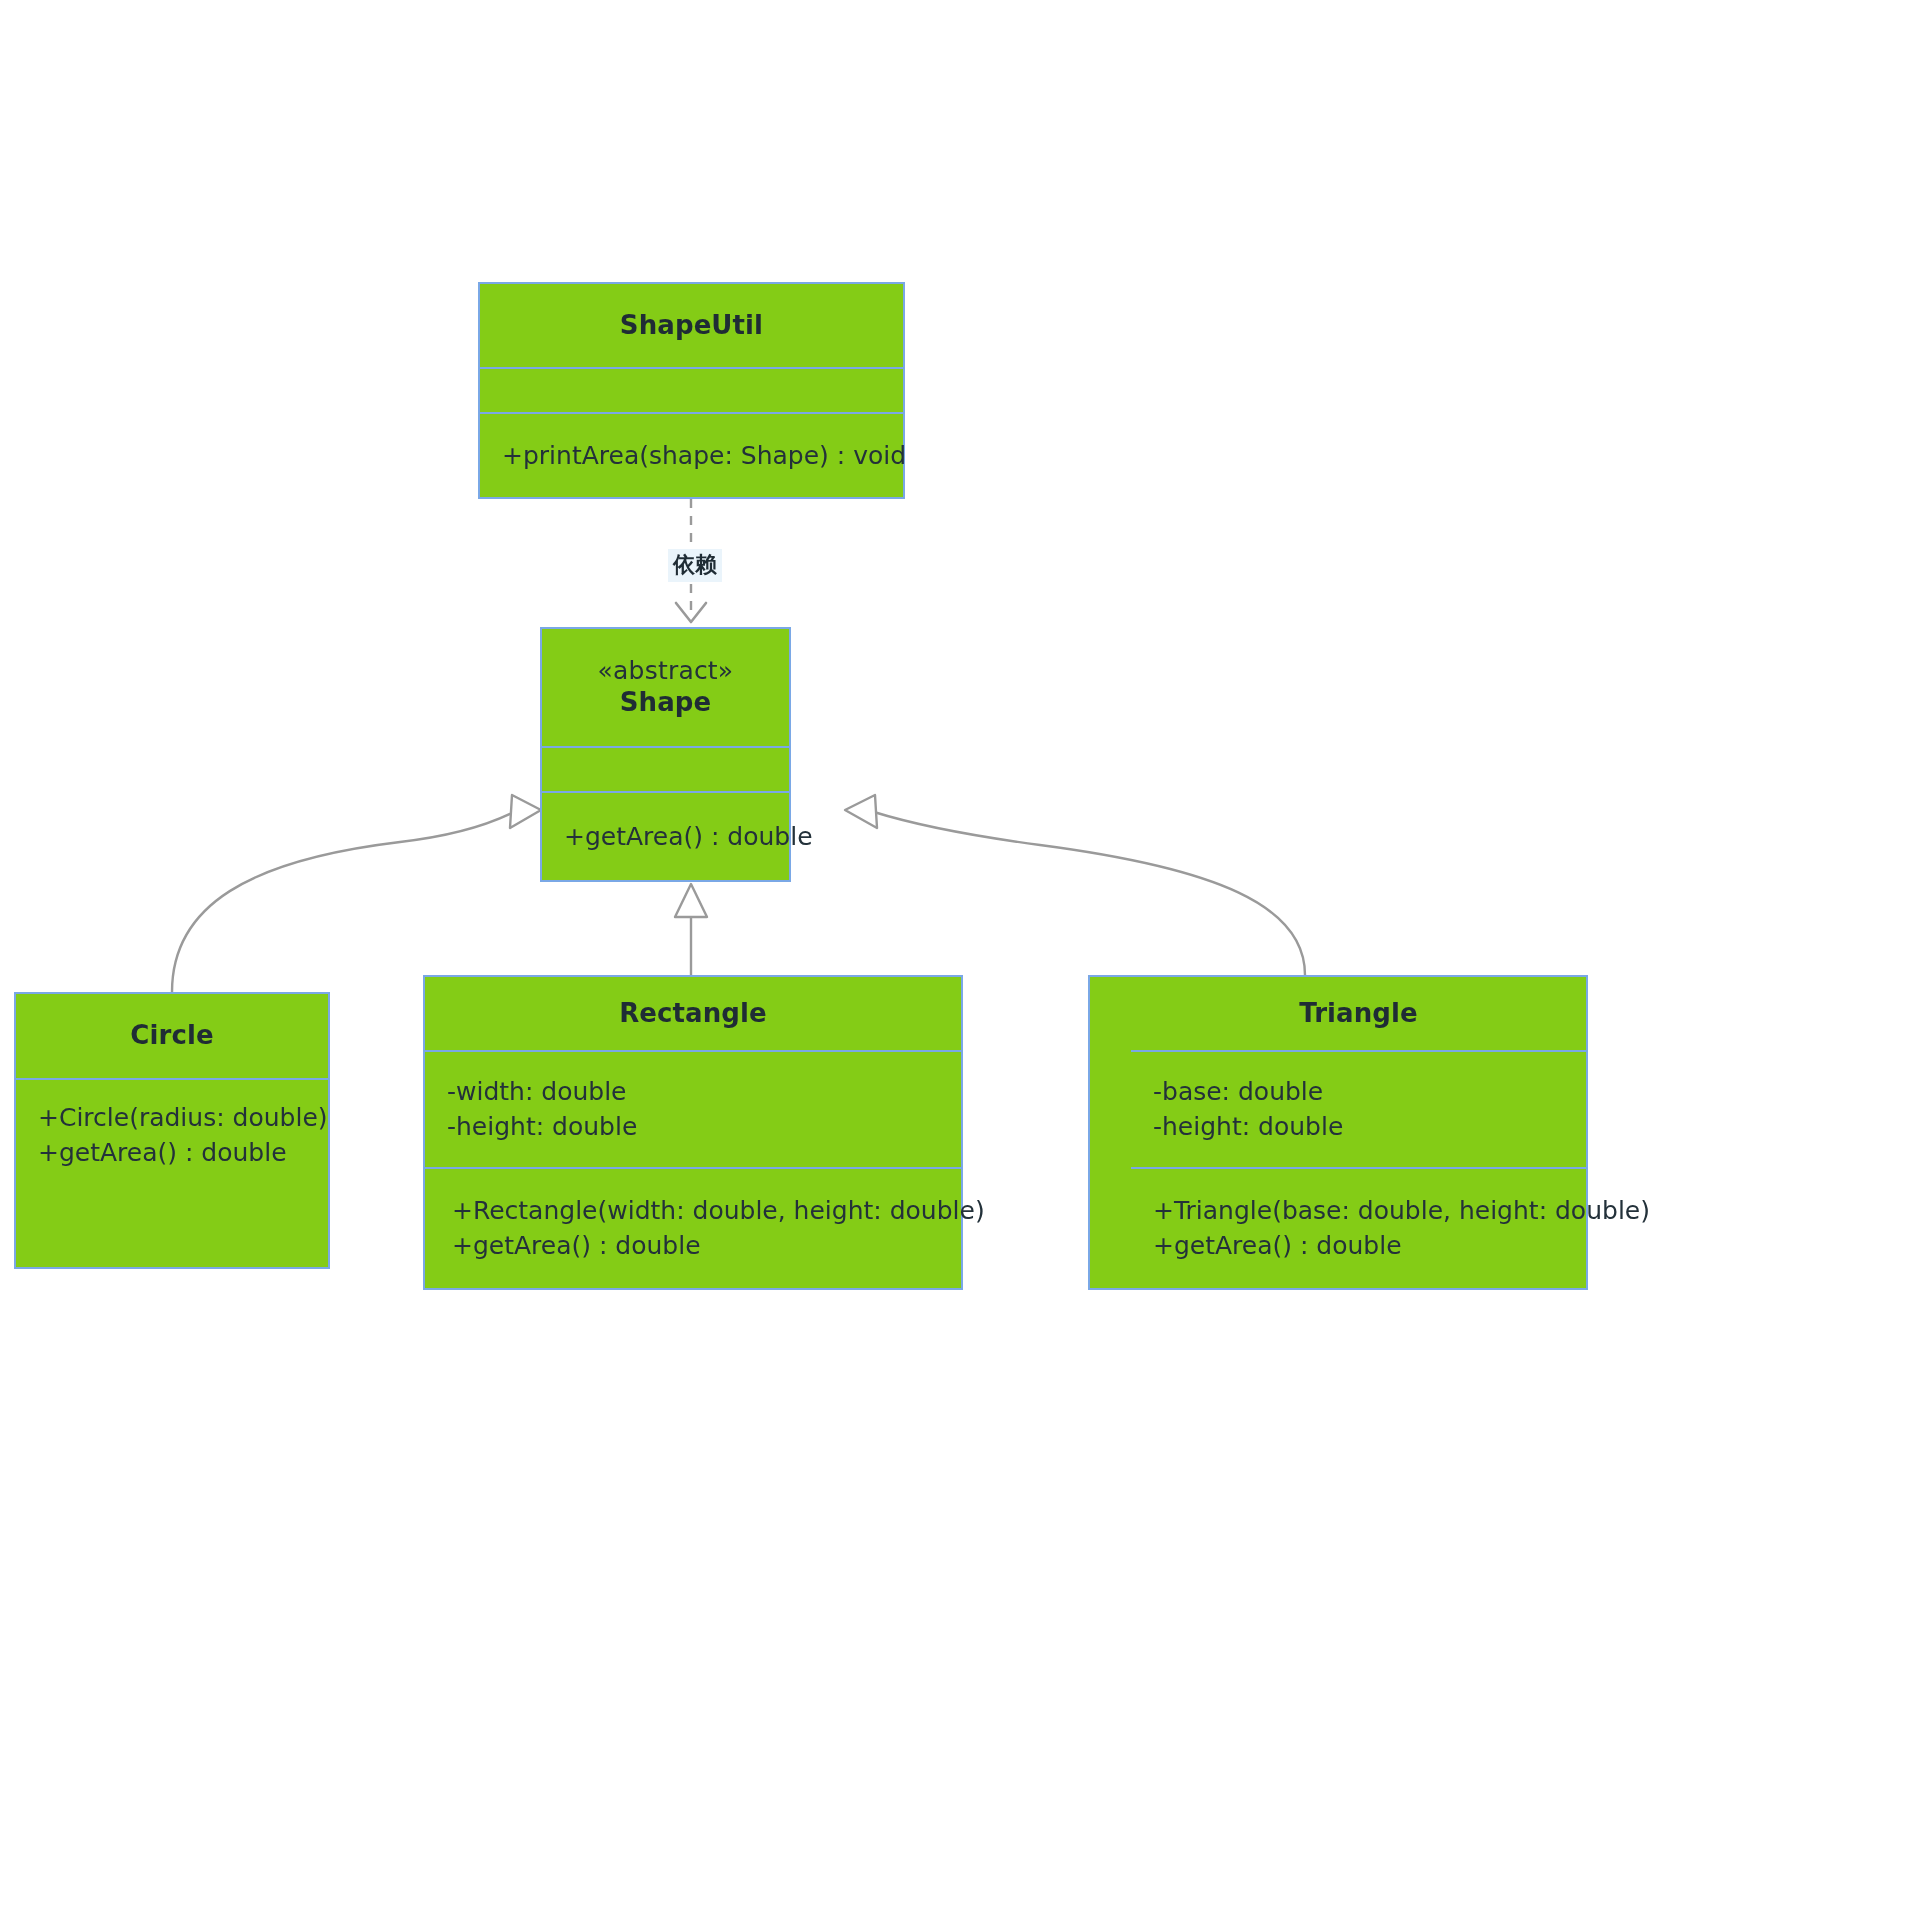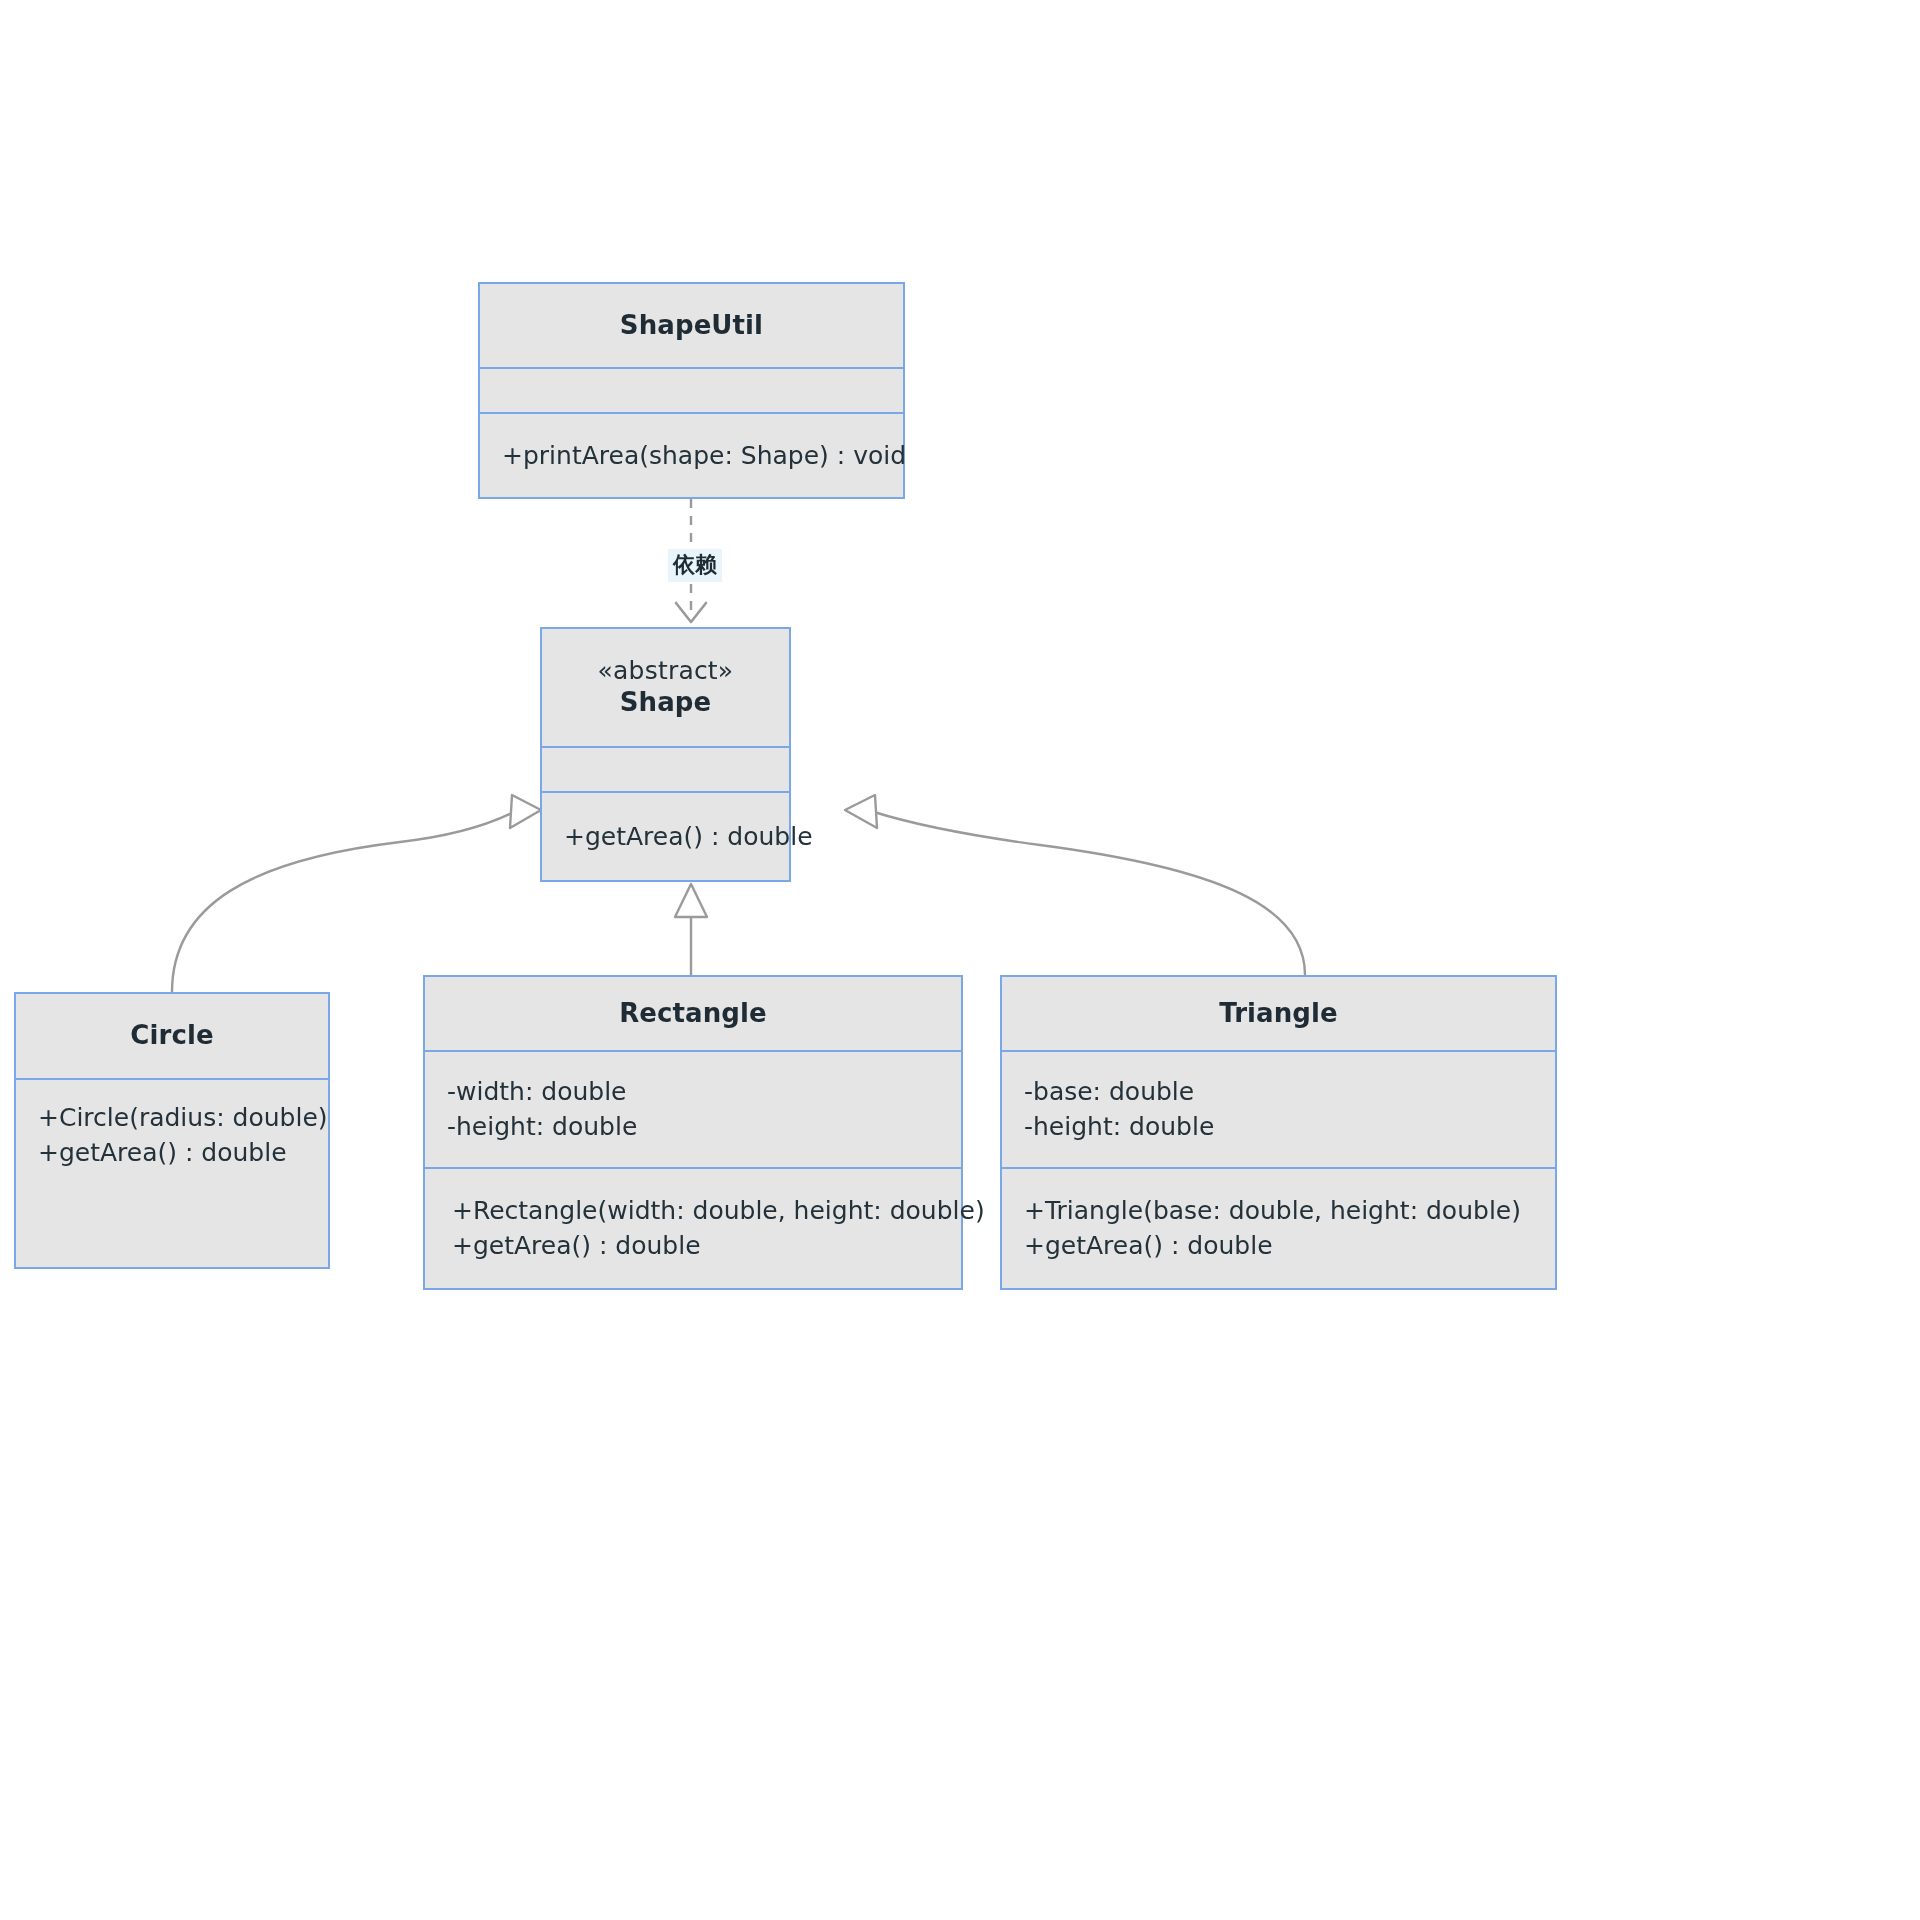--- a/index.html
+++ b/index.html
@@ -27,21 +27,21 @@
     top: 0;
     width: 1920px;
     height: 1920px;
     pointer-events: none;
   }
 
   
   .uml-class {
     position: absolute;
     box-sizing: border-box;
-    background: #e5e5e5;
+    background: #84cc16;
     border: 2px solid #7aa8e6;
     display: flex;
     flex-direction: column;
   }
   .compartment {
     box-sizing: border-box;
     position: relative;
   }
   .compartment + .compartment {
     border-top: 2px solid #7aa8e6;
@@ -164,21 +164,21 @@
     <div class="compartment comp-list" style="height:118px;">
       <div class="member">-width: double</div>
       <div class="member">-height: double</div>
     </div>
     <div class="compartment comp-list" style="height:123px;padding-left:27px;">
       <div class="member">+Rectangle(width: double, height: double)</div>
       <div class="member">+getArea() : double</div>
     </div>
   </div>
 
-  <div class="uml-class" style="left:1000px; top:975px; width:557px; height:315px;">
+  <div class="uml-class" style="left:1088px; top:975px; width:500px; height:315px;padding-left:41px;">
     <div class="compartment comp-title" style="height:74px;">
       <div class="class-name">Triangle</div>
     </div>
     <div class="compartment comp-list" style="height:118px;">
       <div class="member">-base: double</div>
       <div class="member">-height: double</div>
     </div>
     <div class="compartment comp-list" style="height:123px;">
       <div class="member">+Triangle(base: double, height: double)</div>
       <div class="member">+getArea() : double</div>

